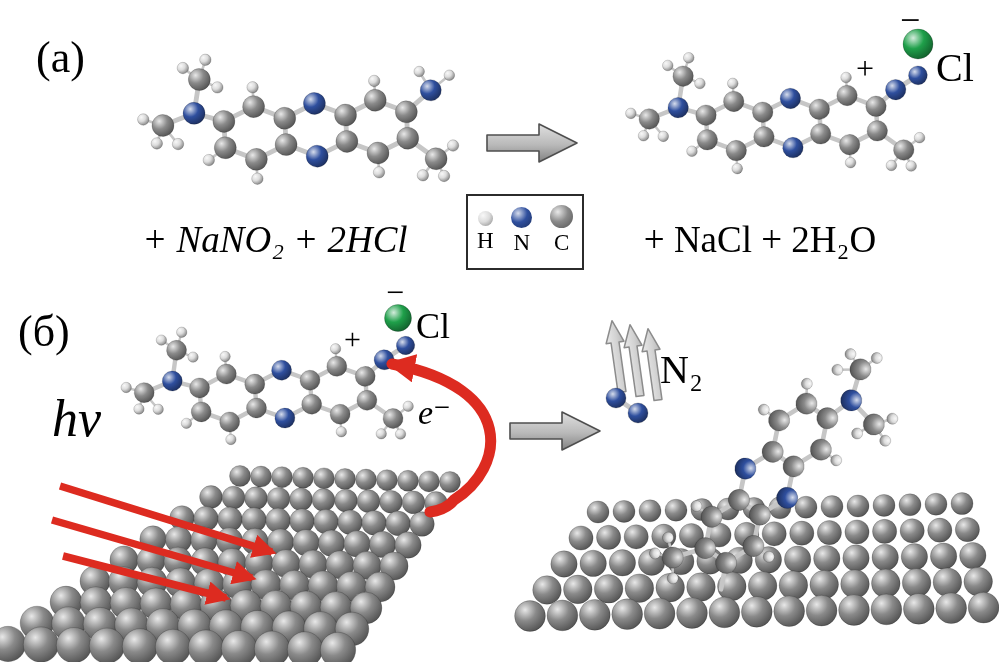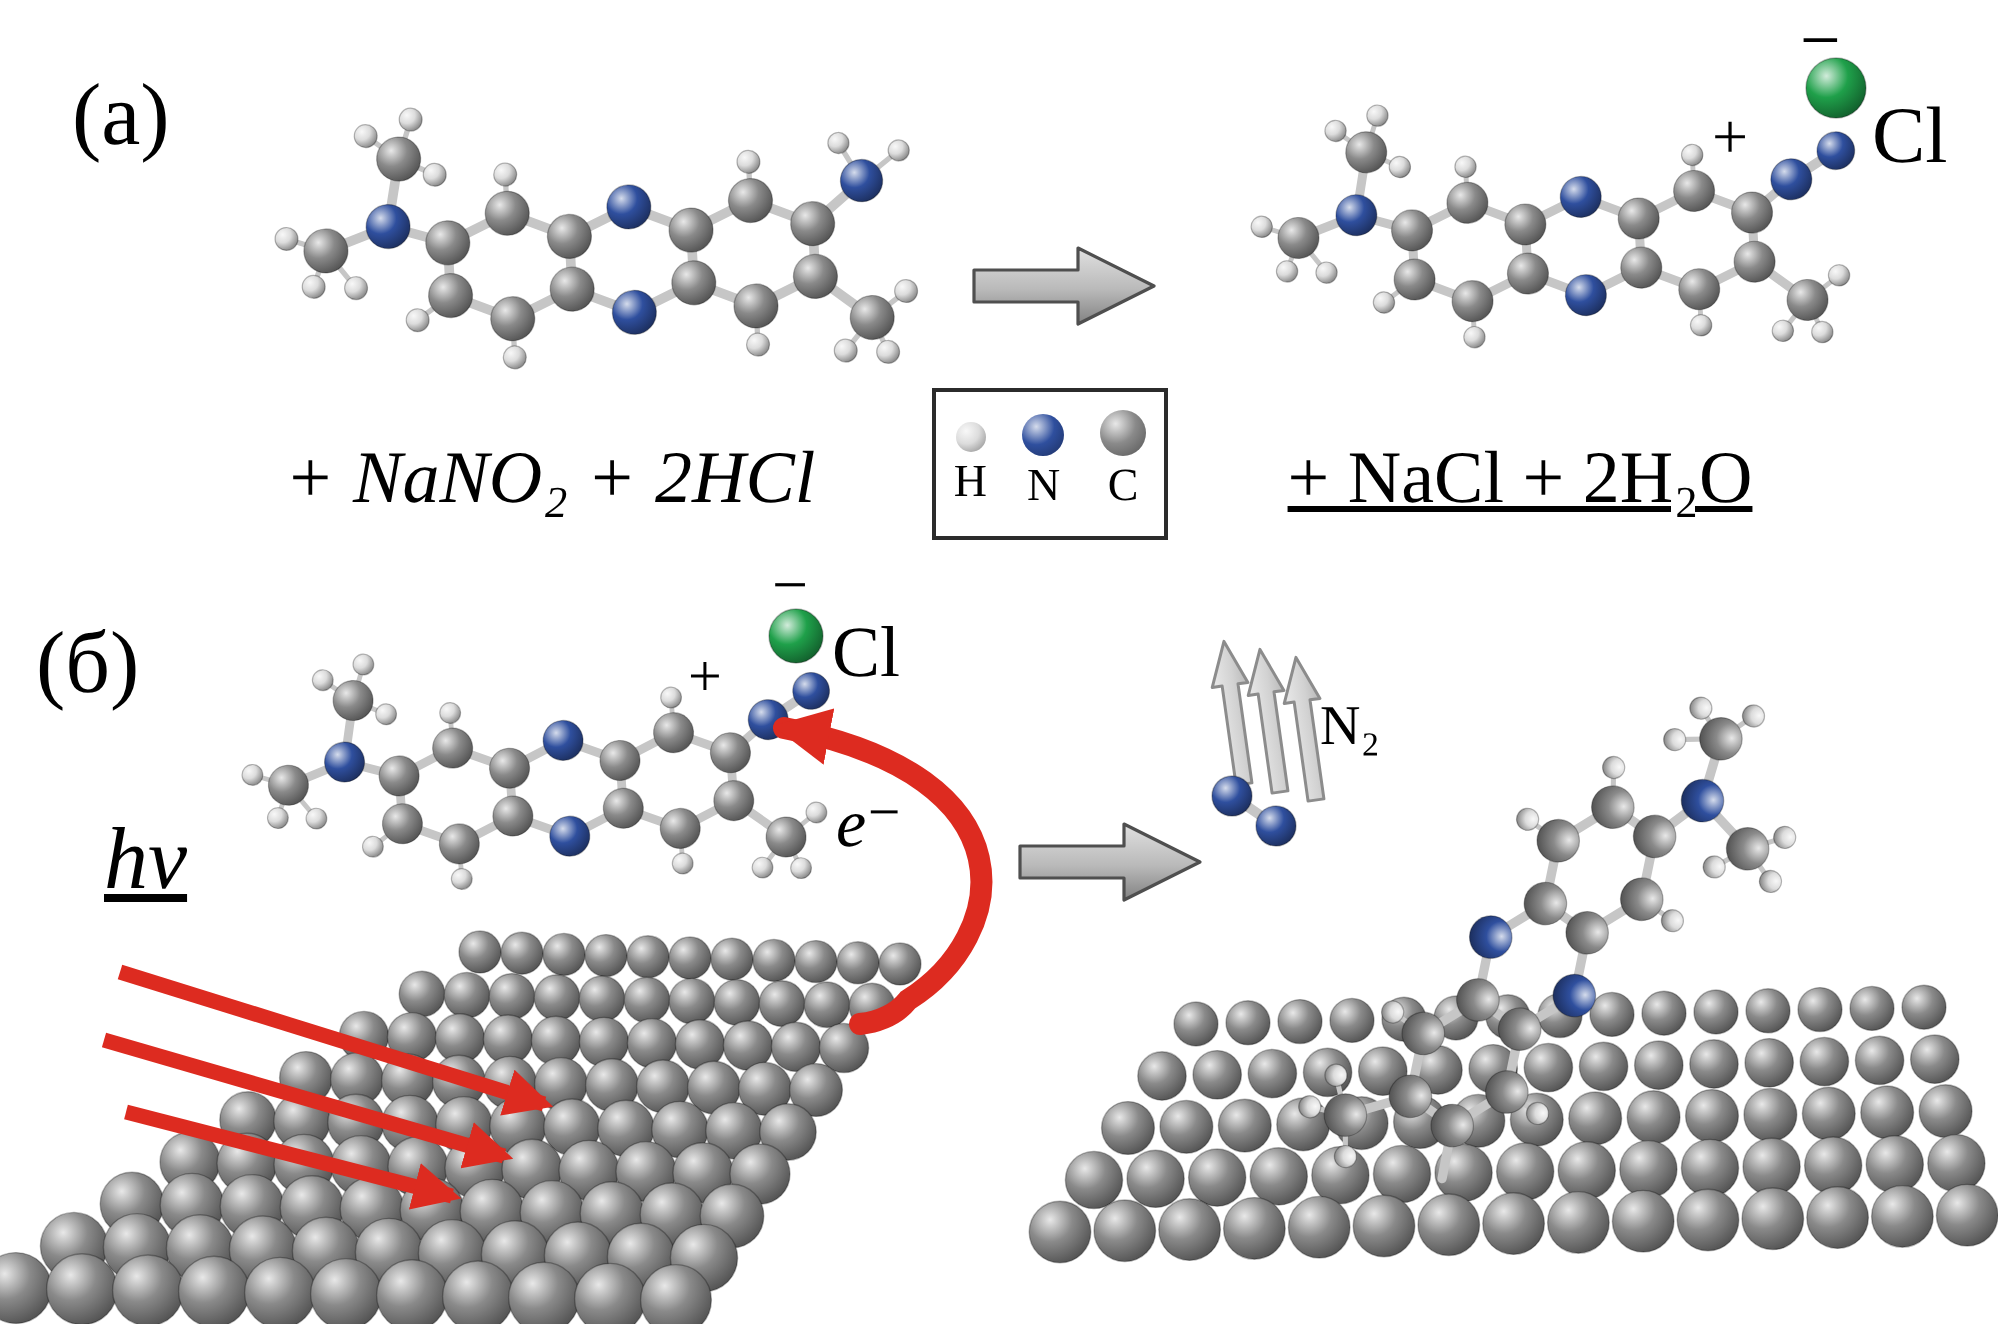--- a/index.html
+++ b/index.html
@@ -3,30 +3,30 @@
 <meta charset="utf-8">
 <style>
   html,body{margin:0;padding:0;}
   body{width:999px;height:662px;position:relative;background:#ffffff;overflow:hidden;
        font-family:"Liberation Serif","DejaVu Serif",serif;color:#000;}
   #scene{position:absolute;left:0;top:0;z-index:1;}
   .txt{position:absolute;z-index:3;color:#000;line-height:1;white-space:nowrap;}
   .panel-a-label{left:36px;top:36px;font-size:44px;}
   .panel-b-label{left:18px;top:310px;font-size:44px;}
   .reagents{left:105px;top:221px;width:340px;font-size:37px;text-align:center;font-style:italic;}
-  .products{left:600px;top:221px;width:320px;font-size:37px;text-align:center;text-decoration:underline;}
+  .products{left:600px;top:221px;width:320px;font-size:37px;text-align:center;}
   .cl-a{left:936px;top:48px;font-size:40px;}
   .minus-a{left:900px;top:2px;font-size:36px;}
   .plus-a{left:856px;top:52px;font-size:32px;}
   .cl-b{left:416px;top:308px;font-size:36px;}
   .minus-b{left:386px;top:276px;font-size:32px;}
   .plus-b{left:344px;top:324px;font-size:30px;}
-  .hv{left:52px;top:408px;font-size:44px;font-style:italic;text-decoration:underline;}
+  .hv{left:52px;top:393px;font-size:52px;font-style:italic;}
   .e-label{left:418px;top:396px;font-size:34px;font-style:italic;}
-  .n2-label{left:660px;top:350px;font-size:28px;}
+  .n2-label{left:660px;top:350px;font-size:40px;}
   .legend{position:absolute;left:466px;top:194px;width:118px;height:76px;z-index:3;
           border:2.5px solid #2b2b2b;background:#fff;box-sizing:border-box;
           display:flex;align-items:flex-start;justify-content:space-around;padding-top:9px;}
   .lg-col{display:flex;flex-direction:column;align-items:center;gap:3px;}
   .lg-sphere{border-radius:50%;display:block;}
   .s-h{width:15px;height:15px;margin-top:6px;}
   .s-n{width:21px;height:21px;margin-top:2px;}
   .s-c{width:23px;height:23px;}
   .lg-label{font-size:23px;line-height:1;}
 </style>

